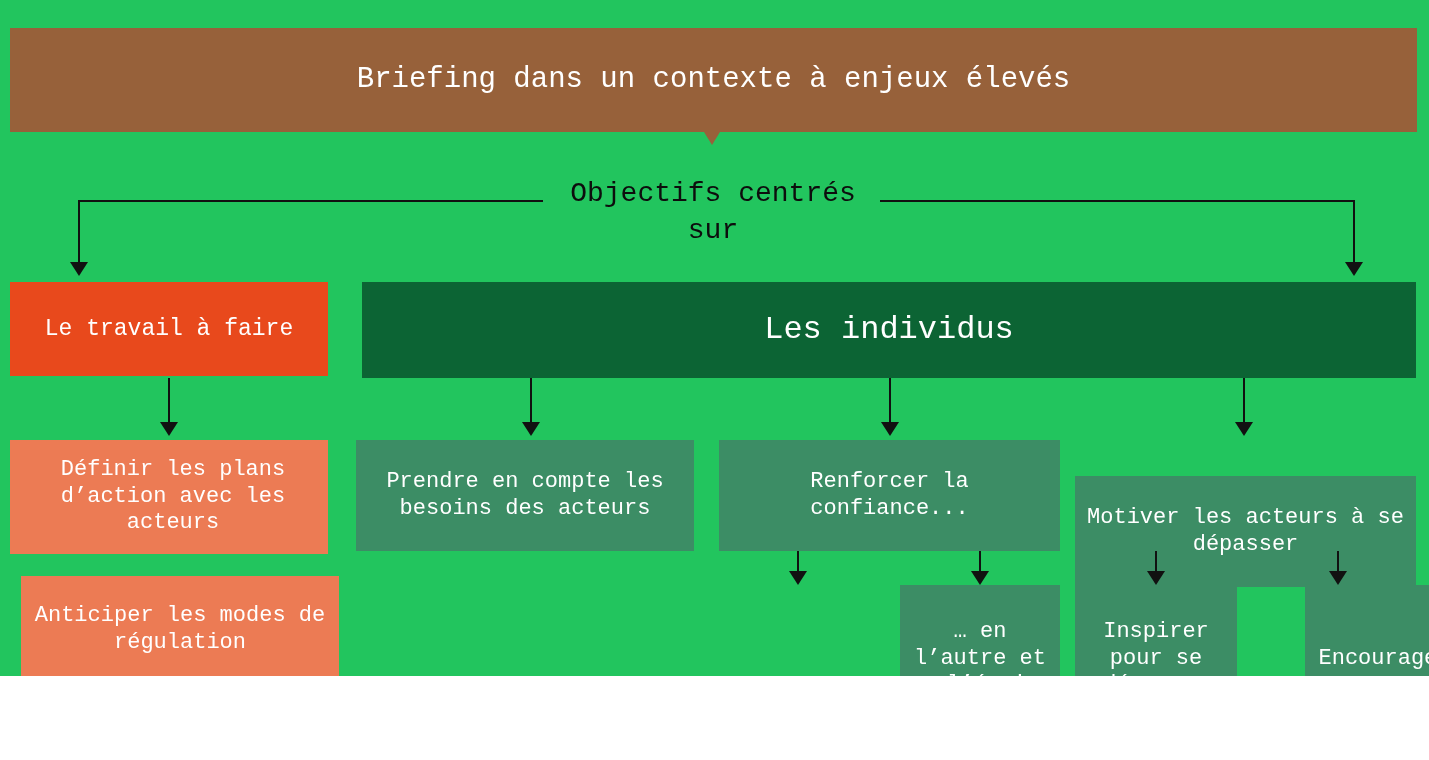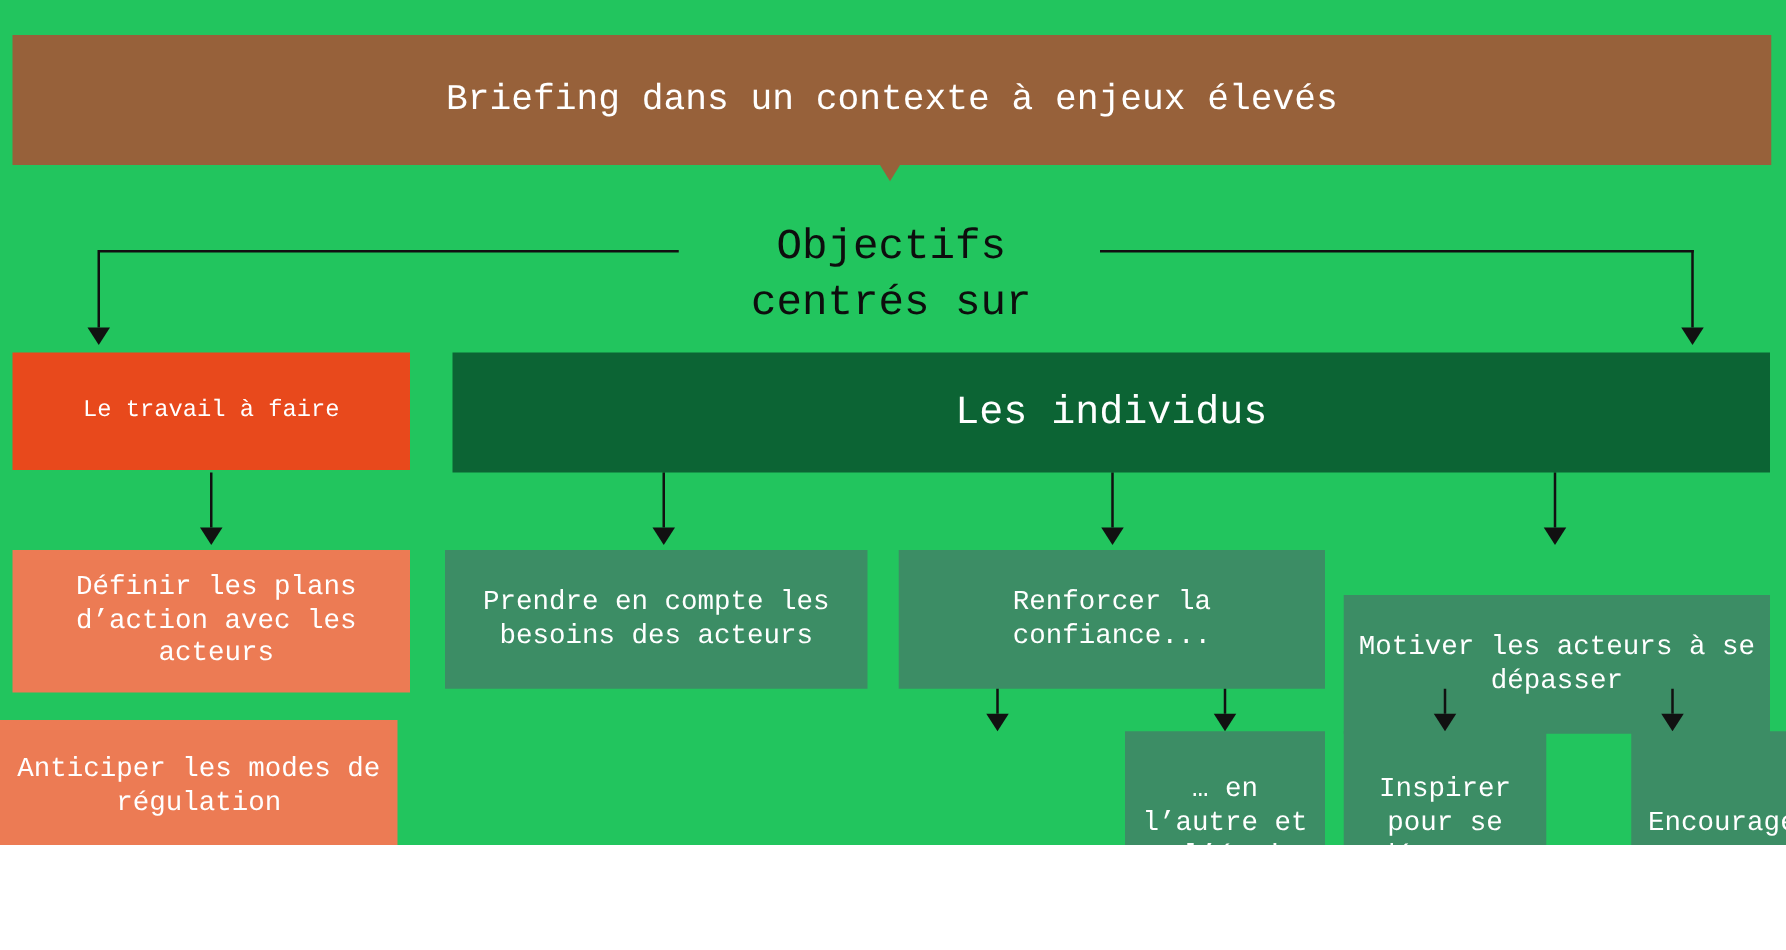--- a/index.html
+++ b/index.html
@@ -35,30 +35,30 @@
     font-size: 29px;
     font-weight: 400;
   }
   .label-center {
     position: absolute;
     left: 564px;
     top: 176px;
     width: 298px;
     text-align: center;
     color: #0d0d0d;
-    font-size: 34px;
+    font-size: 28px;
     line-height: 1.32;
   }
   .work-box {
     left: 10px;
     top: 282px;
     width: 318px;
     height: 94px;
     background: #E8491C;
-    font-size: 19px;
+    font-size: 23px;
   }
   .people-box {
     left: 362px;
     top: 282px;
     width: 1054px;
     height: 96px;
     background: #0C6434;
     font-size: 32px;
   }
   .work-child {
@@ -117,21 +117,21 @@
   <div class="vline" style="left:1353px; top:200px; height:62px;"></div>
   <div class="arrow-down" style="left:1345px; top:262px;"></div>
 
   <div class="box work-box">Le travail à faire</div>
 
   <div class="vline" style="left:168px; top:378px; height:44px;"></div>
   <div class="arrow-down" style="left:160px; top:422px;"></div>
 
   <div class="box work-child" style="left:10px; top:440px; width:318px; height:114px;padding-left:14px;">Définir les plans d’action avec les acteurs</div>
 
-  <div class="box work-child" style="left:0; top:576px; width:318px; height:108px;">Anticiper les modes de régulation</div>
+  <div class="box work-child" style="left:21px; top:576px; width:318px; height:108px;">Anticiper les modes de régulation</div>
 
   <div class="box people-box">Les individus</div>
 
   <div class="vline" style="left:530px; top:378px; height:44px;"></div>
   <div class="arrow-down" style="left:522px; top:422px;"></div>
 
   <div class="vline" style="left:889px; top:378px; height:44px;"></div>
   <div class="arrow-down" style="left:881px; top:422px;"></div>
 
   <div class="vline" style="left:1243px; top:378px; height:44px;"></div>

